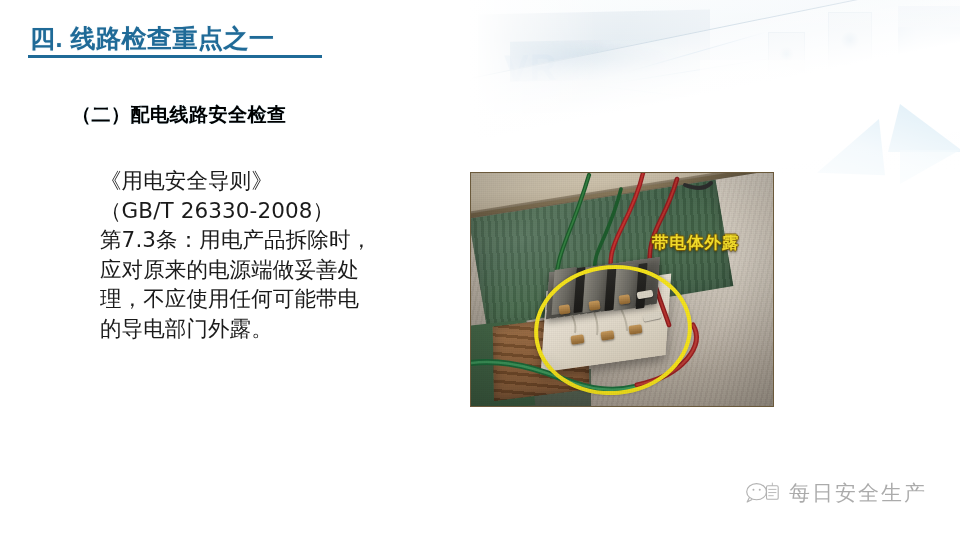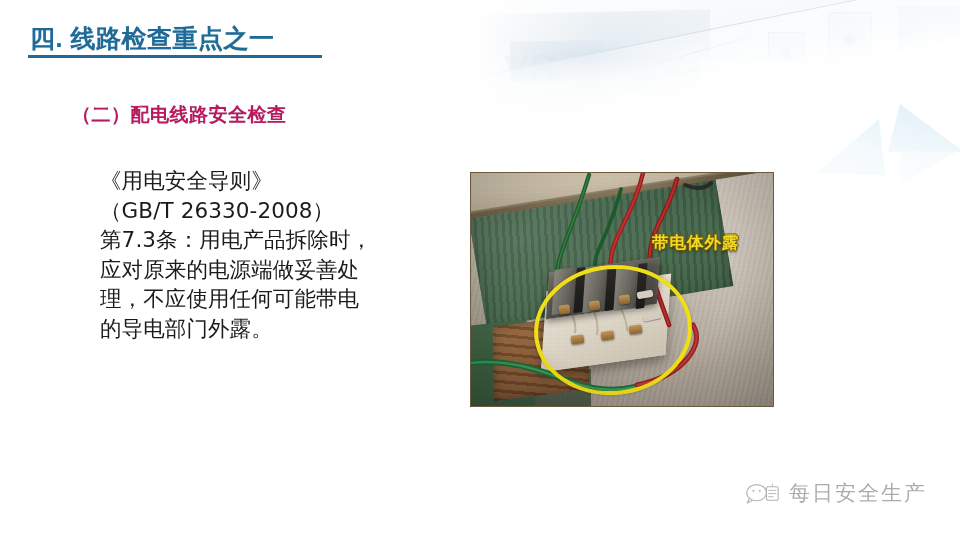--- a/index.html
+++ b/index.html
@@ -194,21 +194,21 @@
     position: absolute;
     left: 28px; top: 55px;
     width: 294px; height: 2.6px;
     background: #1f6a97;
   }
   .subtitle {
     position: absolute;
     left: 72px; top: 102px;
     font-size: 19px;
     font-weight: 700;
-    color: #be185d;
+    color: #000000;
     letter-spacing: .5px;
     white-space: nowrap;
     text-shadow: 0 0 1px rgba(47,159,212,.3);
   }
 
   
   .body-text {
     position: absolute;
     left: 100px; top: 166px;
     width: 280px;
@@ -388,21 +388,21 @@
   .ph-vignette {
     position: absolute; inset: 0;
     background: radial-gradient(ellipse at 50% 45%, rgba(0,0,0,0) 52%, rgba(0,0,0,.22) 100%);
   }
 
   
   .watermark {
     position: absolute;
     left: 744px; top: 479px;
     display: flex;
-    align-items: flex-end;
+    align-items: center;
     gap: 9px;
     opacity: .42;
   }
   .wm-icon { width: 36px; height: 26px; }
   .wm-text {
     font-size: 21px;
     color: #3a3a3a;
     letter-spacing: 2px;
     font-family: "DejaVu Sans", "Liberation Sans", sans-serif;
     white-space: nowrap;

